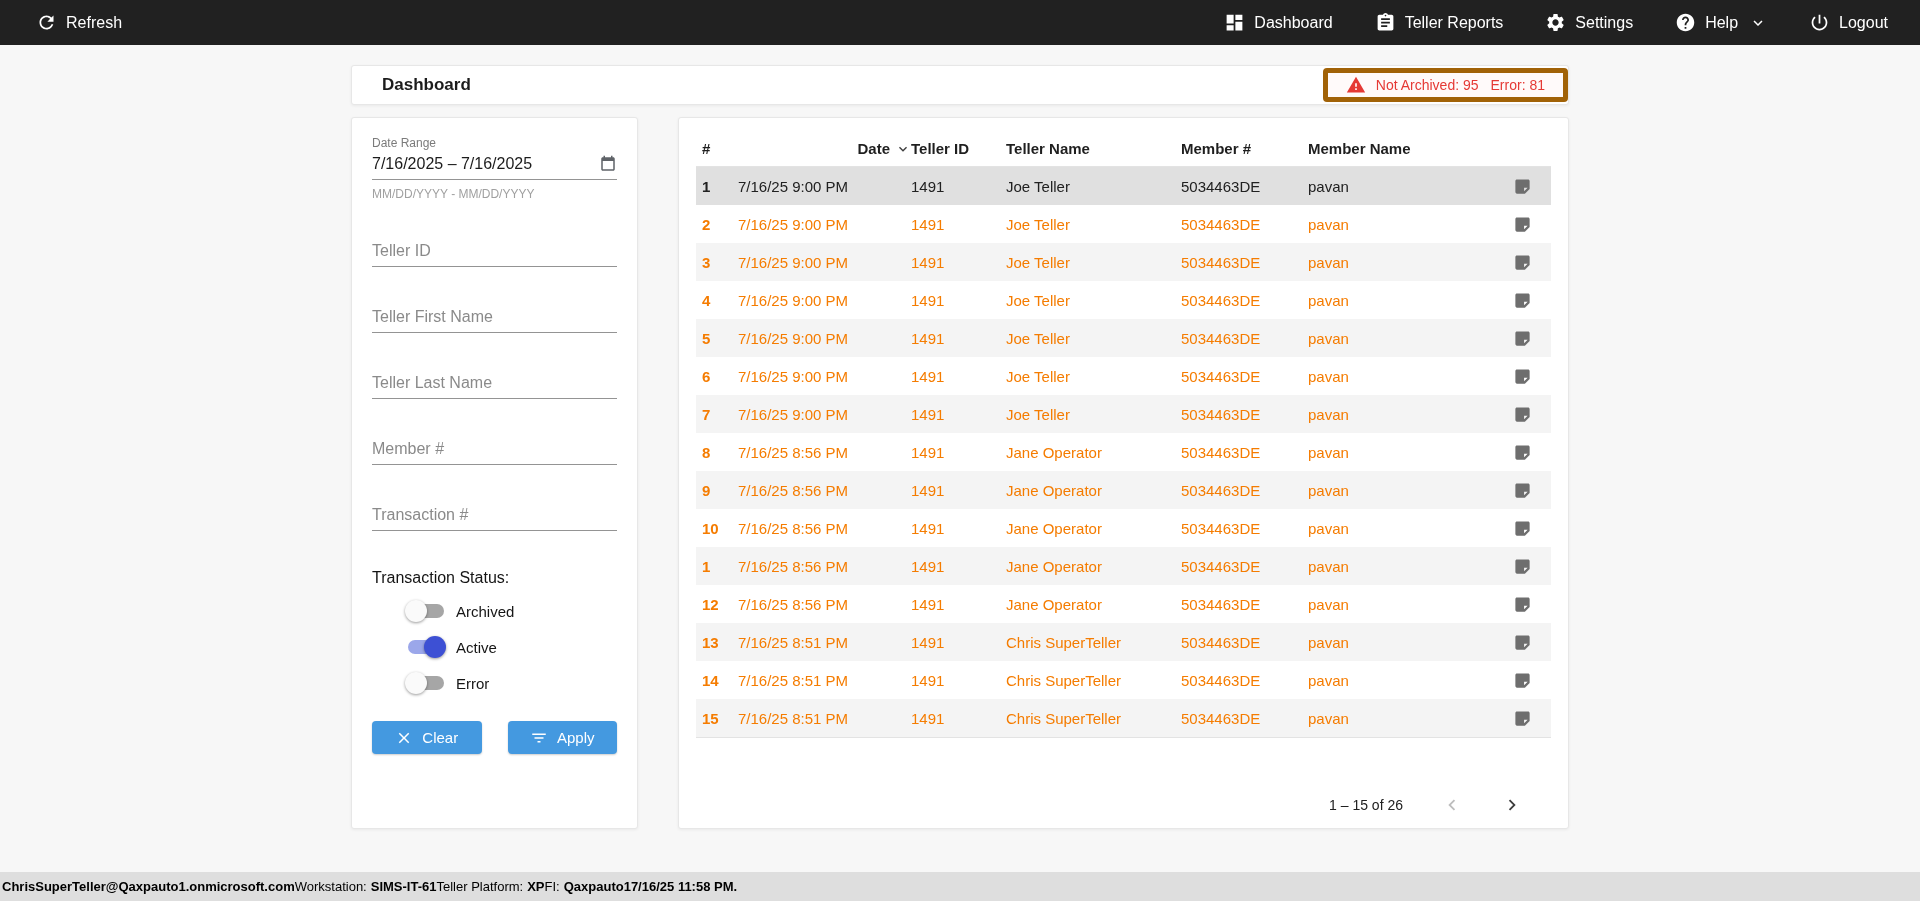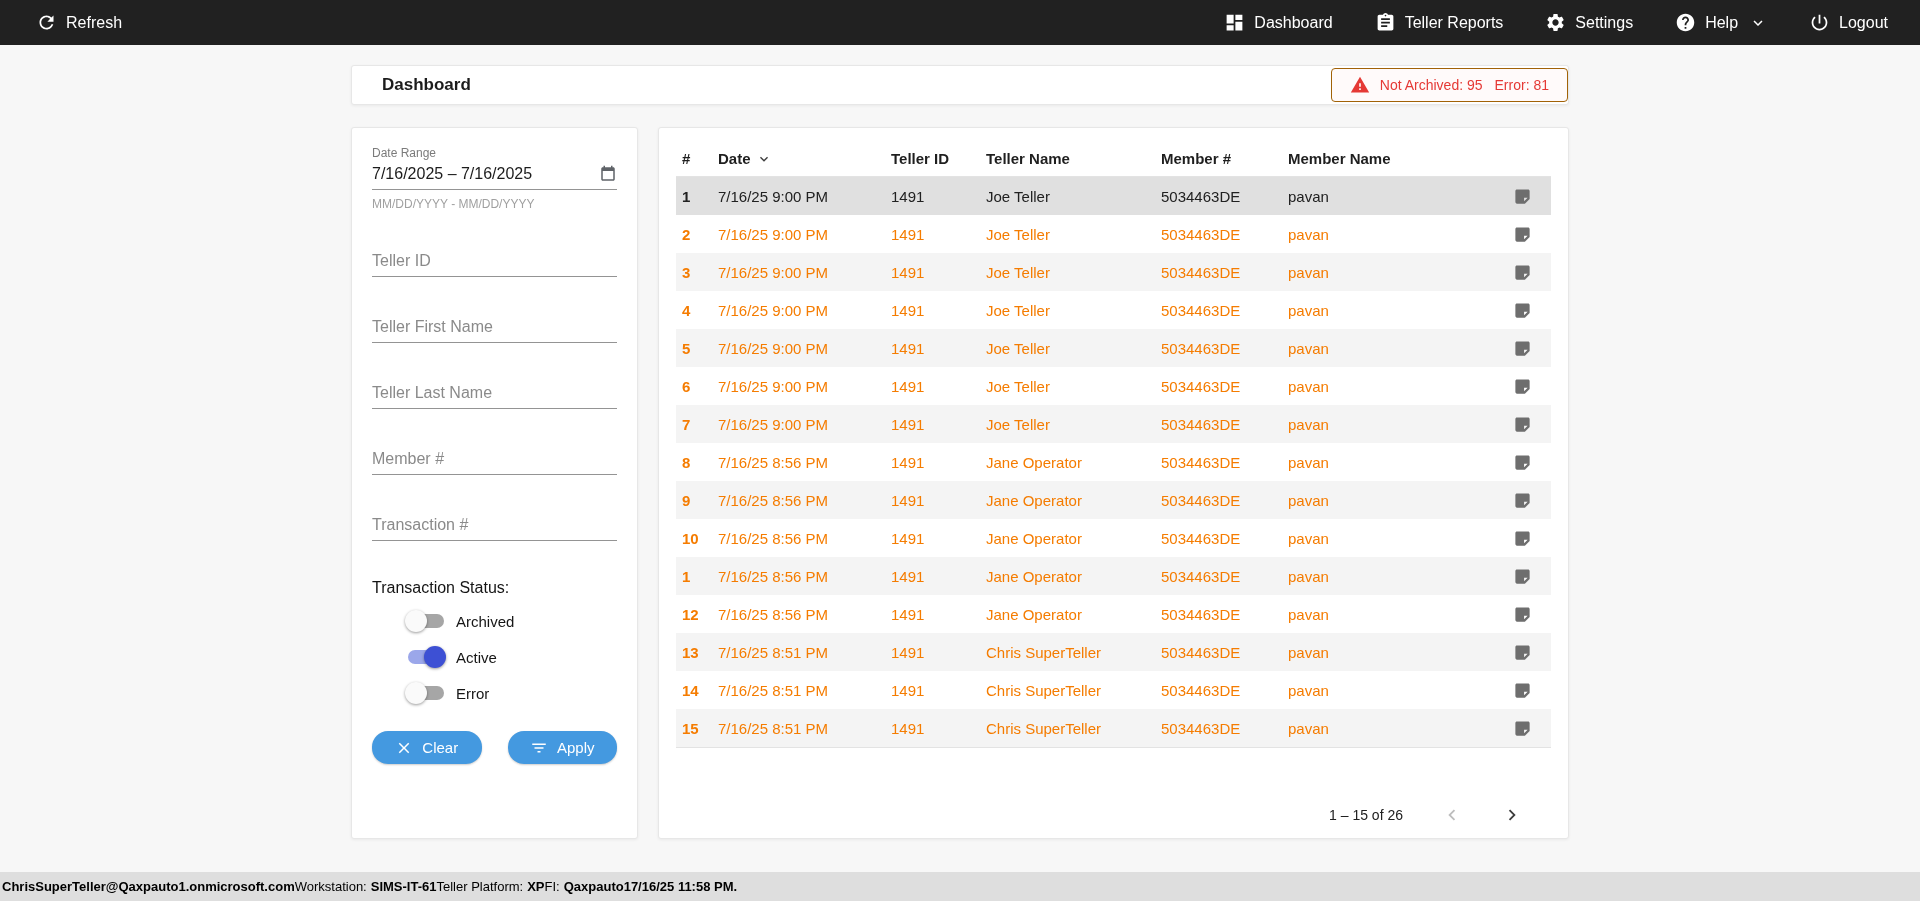--- a/index.html
+++ b/index.html
@@ -52,30 +52,30 @@
     justify-content: space-between;
     padding-left: 30px;
   }
   .page-title { font-size: 17px; font-weight: bold; color: #1c1c1c; }
   .alert-chip {
     height: 34px;
     display: flex;
     align-items: center;
     gap: 10px;
     padding: 0 18px;
-    border: 1px solid #a16207;
+    border: 5px solid #a16207;
     border-radius: 4px;
     background: #fffafa;
     color: #e53935;
     font-size: 14px;
   }
   .alert-chip svg { width: 20px; height: 20px; fill: #e53935; }
   .alert-chip .alert-text { display: flex; gap: 12px; }
 
-  .content-row { display: flex; gap: 20px; margin-top: 22px; }
+  .content-row { display: flex; gap: 40px; margin-top: 12px; }
 
   
   .filter-card { width: 287px; height: 712px; padding: 18px 20px; flex: none; }
   .small-label { font-size: 12px; color: #7b7b7b; }
   .input-underline {
     display: flex;
     align-items: center;
     border-bottom: 1px solid #949494;
     padding: 5px 0 6px;
   }
@@ -109,21 +109,21 @@
   }
   .toggle-row.on .track { background: #9ba7ea; }
   .toggle-row.on .thumb { left: 19px; background: #3d50d4; }
   .toggle-label { font-size: 15px; color: #161616; }
 
   .btn-row { display: flex; gap: 26px; margin-top: 26px; }
   .btn {
     width: 112px; height: 33px;
     display: flex; align-items: center; justify-content: center; gap: 9px;
     background: #4499e0; color: #fff;
-    border: none; border-radius: 16px;
+    border: none; border-radius: 4px;
     font-size: 15px; font-family: "Liberation Sans", sans-serif;
     cursor: pointer;
     box-shadow: 0 1px 2px rgba(0,0,0,0.2);
   }
   .btn svg { width: 18px; height: 18px; fill: #fff; }
 
   
   .table-card { flex: 1; height: 712px; padding: 13px 17px 0; }
   .thead, .trow {
     display: grid;
@@ -131,21 +131,21 @@
     align-items: center;
     padding: 0 6px;
   }
   .thead {
     height: 36px;
     border-bottom: 1px solid #e3e3e3;
     font-weight: bold;
     font-size: 15px;
     color: #1f1f1f;
   }
-  .th-date { display: flex; align-items: center; gap: 5px; cursor: pointer; }
+  .th-date { display: flex; align-items: center; gap: 5px; cursor: pointer; justify-content: flex-end; }
   .th-date svg { width: 16px; height: 16px; fill: #3c3c3c; }
   .tbody { border-bottom: 1px solid #e3e3e3; }
   .trow {
     height: 38px;
     font-size: 15px;
     color: #f57c00;
     cursor: pointer;
     background: #fff;
   }
   .trow .num { font-weight: bold; }

